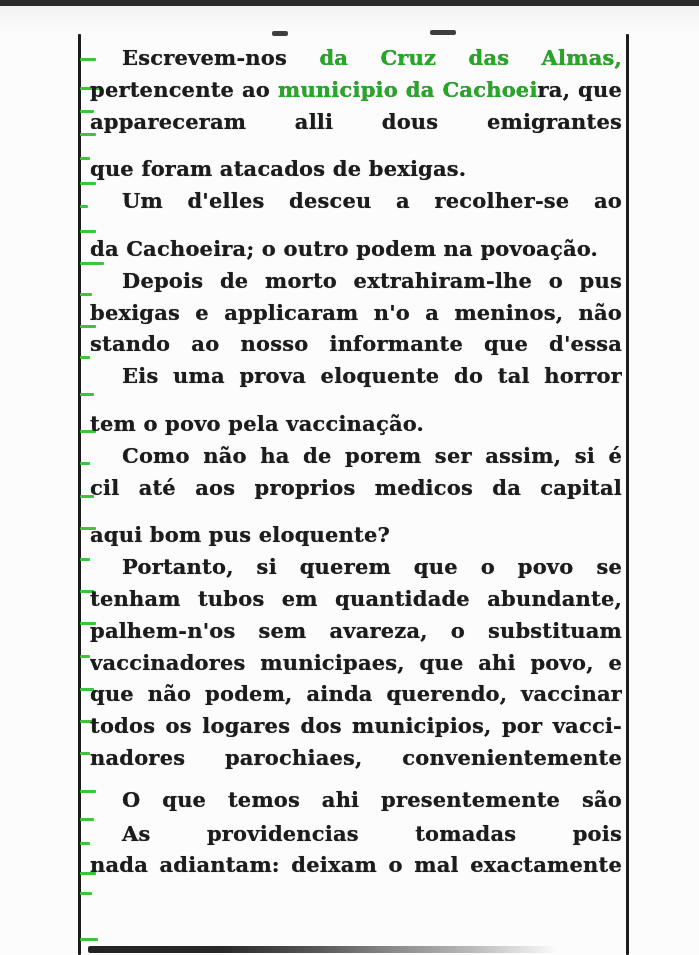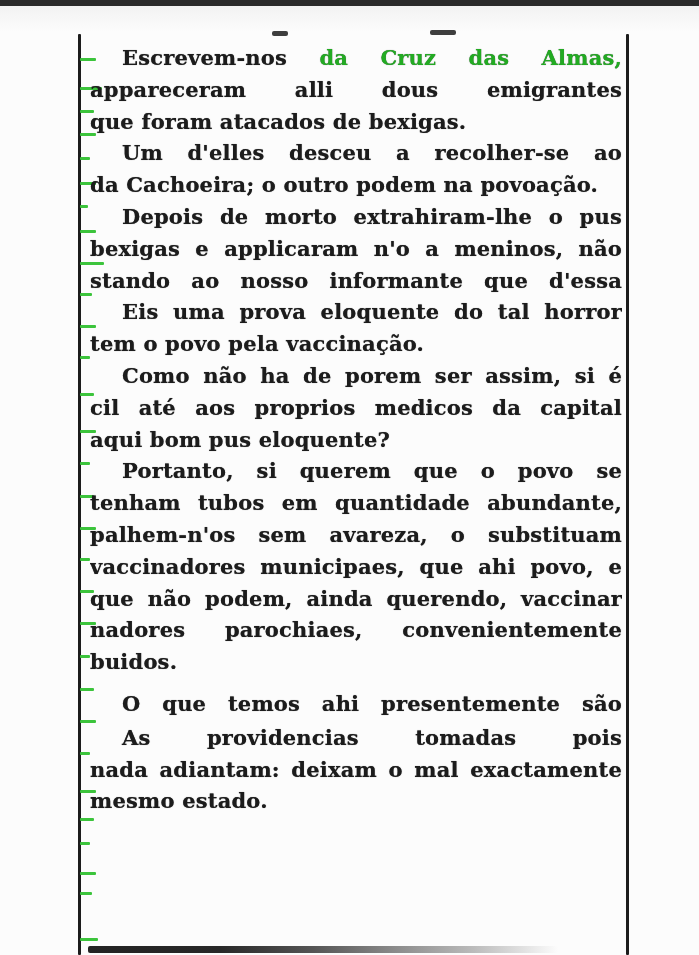--- a/index.html
+++ b/index.html
@@ -53,21 +53,21 @@
   .para { margin: 0; }
   .line {
     height: 31.8px;
     line-height: 31.8px;
     text-align: justify;
     text-align-last: justify;
     white-space: normal;
     overflow: hidden;
   }
   .line.first { text-indent: 32px; }
-  .line.last  { text-align: center; text-align-last: left; }
+  .line.last  { text-align: center; text-align-last: left; margin-top: 16px; }
   .seg-green  { color: var(--green, #22ab22); }
   .margin-mark {
     position: absolute;
     left: 80px;
     height: 3px;
     background: var(--mark, #3cc43c);
     border-radius: 1px;
   }
   .remnant {
     position: absolute;
@@ -127,20 +127,21 @@
       <div class="margin-mark" style="top: 892px; width: 12px;"></div>
       <div class="margin-mark" style="top: 938px; width: 18px;"></div>
     </div>
   <div id="remnants">
       <div class="remnant" style="left: 272px; top: 31px; width: 16px; height: 5px;"></div>
       <div class="remnant" style="left: 430px; top: 30px; width: 26px; height: 5px;"></div>
     </div>
   <div class="column" id="column">
       <div class="para">
         <div class="line first"><span class="seg-black">Escrevem-nos </span><span class="seg-green">da Cruz das Almas, povoação</span></div>
+        <div class="line"><span class="seg-black">pertencente ao </span><span class="seg-green">municipio da Cachoei</span><span class="seg-black">ra, que</span></div>
         <div class="line"><span class="seg-black">appareceram alli dous emigrantes cearenses</span></div>
         <div class="line last"><span class="seg-black">que foram atacados de bexigas.</span></div>
       </div>
       <div class="para">
         <div class="line first"><span class="seg-black">Um d'elles desceu a recolher-se ao hospital</span></div>
         <div class="line last"><span class="seg-black">da Cachoeira; o outro podem na povoação.</span></div>
       </div>
       <div class="para">
         <div class="line first"><span class="seg-black">Depois de morto extrahiram-lhe o pus das</span></div>
         <div class="line"><span class="seg-black">bexigas e applicaram n'o a meninos, não con-</span></div>
@@ -154,26 +155,25 @@
         <div class="line first"><span class="seg-black">Como não ha de porem ser assim, si é diffi-</span></div>
         <div class="line"><span class="seg-black">cil até aos proprios medicos da capital obter</span></div>
         <div class="line last"><span class="seg-black">aqui bom pus eloquente?</span></div>
       </div>
       <div class="para">
         <div class="line first"><span class="seg-black">Portanto, si querem que o povo se vaccine,</span></div>
         <div class="line"><span class="seg-black">tenham tubos em quantidade abundante, es-</span></div>
         <div class="line"><span class="seg-black">palhem-n'os sem avareza, o substituam esses</span></div>
         <div class="line"><span class="seg-black">vaccinadores municipaes, que ahi povo, e</span></div>
         <div class="line"><span class="seg-black">que não podem, ainda querendo, vaccinar em</span></div>
+        <div class="line"><span class="seg-black">todos os logares dos municipios, por vacci-</span></div>
         <div class="line"><span class="seg-black">nadores parochiaes, convenientemente retri-</span></div>
-        <div class="line last"><span class="seg-black">buidos.</span></div>
       </div>
       <div class="para" style="margin-top: 10px;">
         <div class="line first"><span class="seg-black">O que temos ahi presentemente são sinecu-</span></div>
       </div>
       <div class="para" style="margin-top: 2px;">
         <div class="line first"><span class="seg-black">As providencias tomadas pois ultimamente</span></div>
         <div class="line"><span class="seg-black">nada adiantam: deixam o mal exactamente no</span></div>
-        <div class="line last"><span class="seg-black">mesmo estado.</span></div>
       </div>
     </div>
   <div class="bottom-bar"></div>
 </div>
 
 </body></html>

